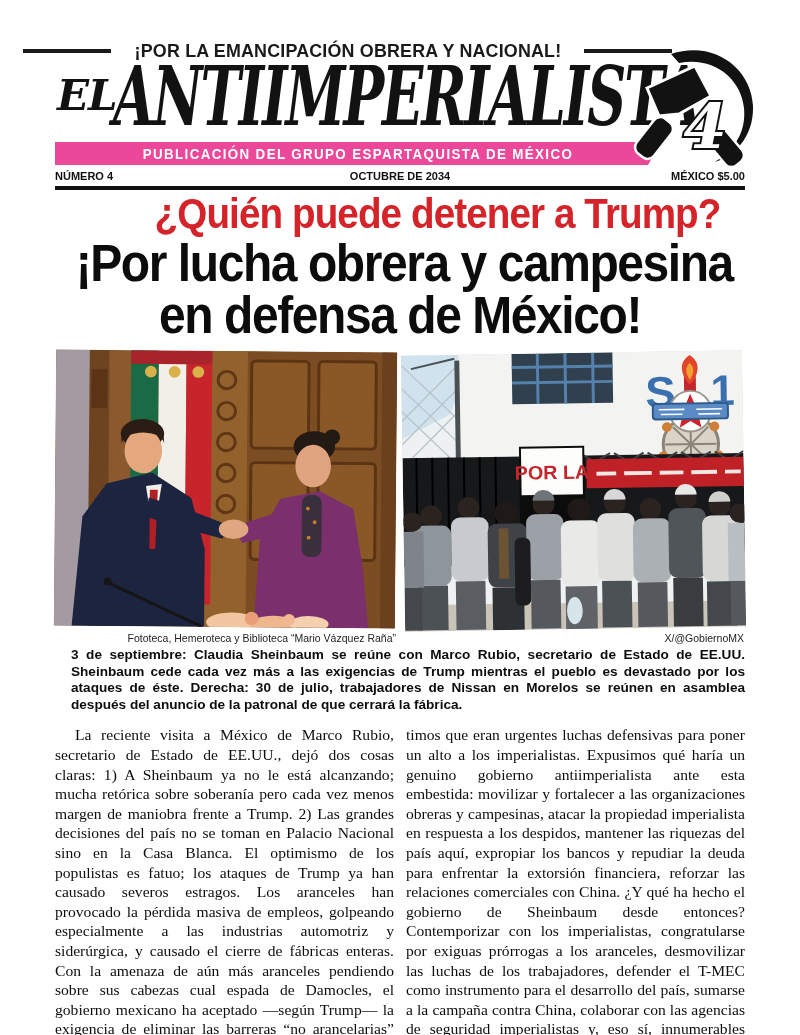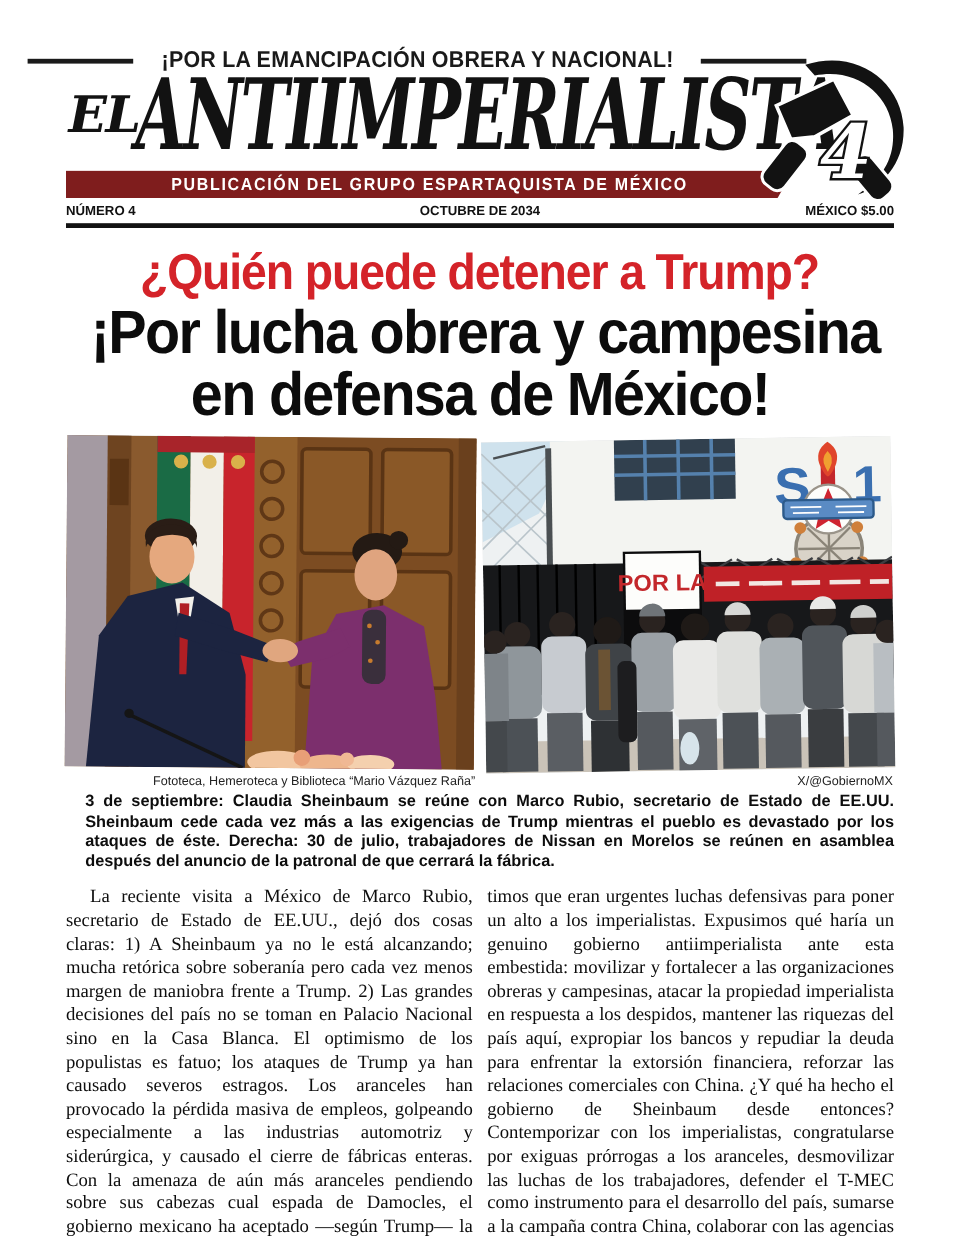--- a/index.html
+++ b/index.html
@@ -10,30 +10,30 @@
   .inner{position:absolute;left:55px;top:0;width:690px;}
 
   
   .slogan-row{display:flex;align-items:center;justify-content:center;gap:10px;margin-top:40px;padding-right:105px;}
   .slogan-rule{height:4px;background:#1a1a1a;flex:0 0 88px;}
   .slogan-text{font-weight:bold;font-size:19px;letter-spacing:.2px;color:#1a1a1a;white-space:nowrap;transform:scaleX(.94);transform-origin:center;}
   .title-row{position:relative;height:78px;margin-top:0;}
   .title-el{position:absolute;left:2px;top:9px;font-family:"DejaVu Serif",serif;font-style:italic;font-weight:bold;font-size:42px;letter-spacing:-1px;color:#121212;}
   .title-main{position:absolute;left:58px;top:-14px;font-family:"DejaVu Serif",serif;font-style:italic;font-weight:bold;font-size:82px;letter-spacing:-3px;color:#121212;transform:scaleX(.66);transform-origin:left center;white-space:nowrap;}
   .logo-wrap{position:absolute;right:-14px;top:-18px;width:140px;height:128px;z-index:3;}
-  .pub-bar{margin-top:2px;width:606px;height:23px;background:#7f1d1d;display:flex;align-items:center;justify-content:center;
+  .pub-bar{margin-top:2px;width:606px;height:23px;background:#ec4899;display:flex;align-items:center;justify-content:center;
     clip-path:polygon(0 0,100% 0,calc(100% - 13px) 100%,0 100%);}
   .pub-bar span{color:#fff;font-weight:bold;font-size:14.5px;letter-spacing:1.5px;transform:scaleX(.92);white-space:nowrap;}
   .info-row{display:flex;justify-content:space-between;align-items:baseline;font-weight:bold;font-size:11px;padding:5px 0 4px 0;}
   .info-row .mid{position:absolute;left:0;right:0;text-align:center;}
   .info-row{position:relative;}
   .thick-rule{height:4px;background:#121212;}
 
   
-  .kicker{margin-top:13px;text-align:center;}
+  .kicker{text-align:right;}
   .kicker span{display:inline-block;font-weight:bold;font-size:42px;letter-spacing:-1px;transform:scaleX(.92);transform-origin:center;white-space:nowrap;}
   .mainhead{margin-top:2px;text-align:center;color:#0c0c0c;font-weight:bold;}
   .mainhead .l{display:block;font-size:51px;line-height:52px;letter-spacing:-1.5px;transform:scaleX(.94);transform-origin:center;white-space:nowrap;}
 
   
   .photo-strip{margin-top:9px;height:280px;display:flex;gap:7px;position:relative;}
   .photo{flex:0 0 341px;height:276px;background:#ddd;overflow:hidden;}
   .photo.left{transform:rotate(.5deg);transform-origin:center;}
   .photo.right{transform:rotate(-.9deg);transform-origin:center;margin-top:2px;}
   .photo svg{display:block;width:100%;height:100%;}

